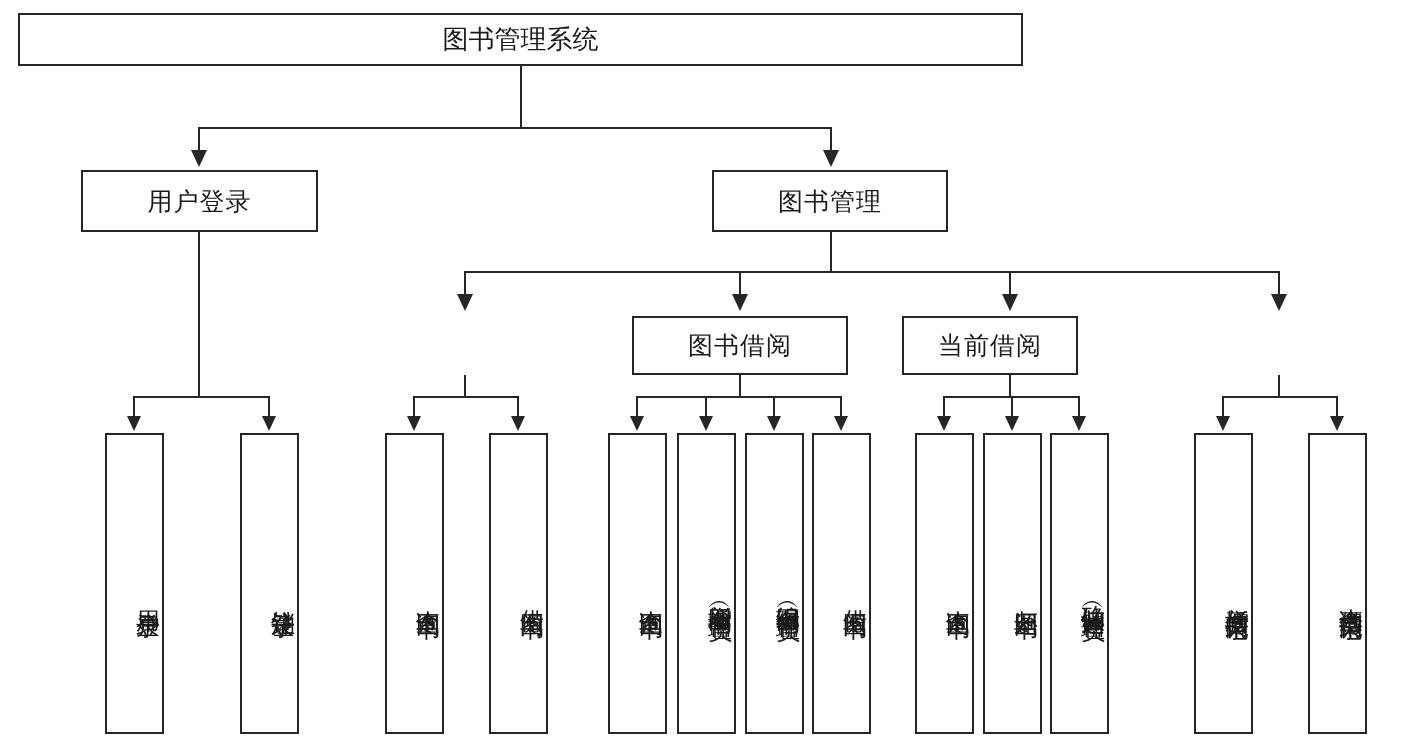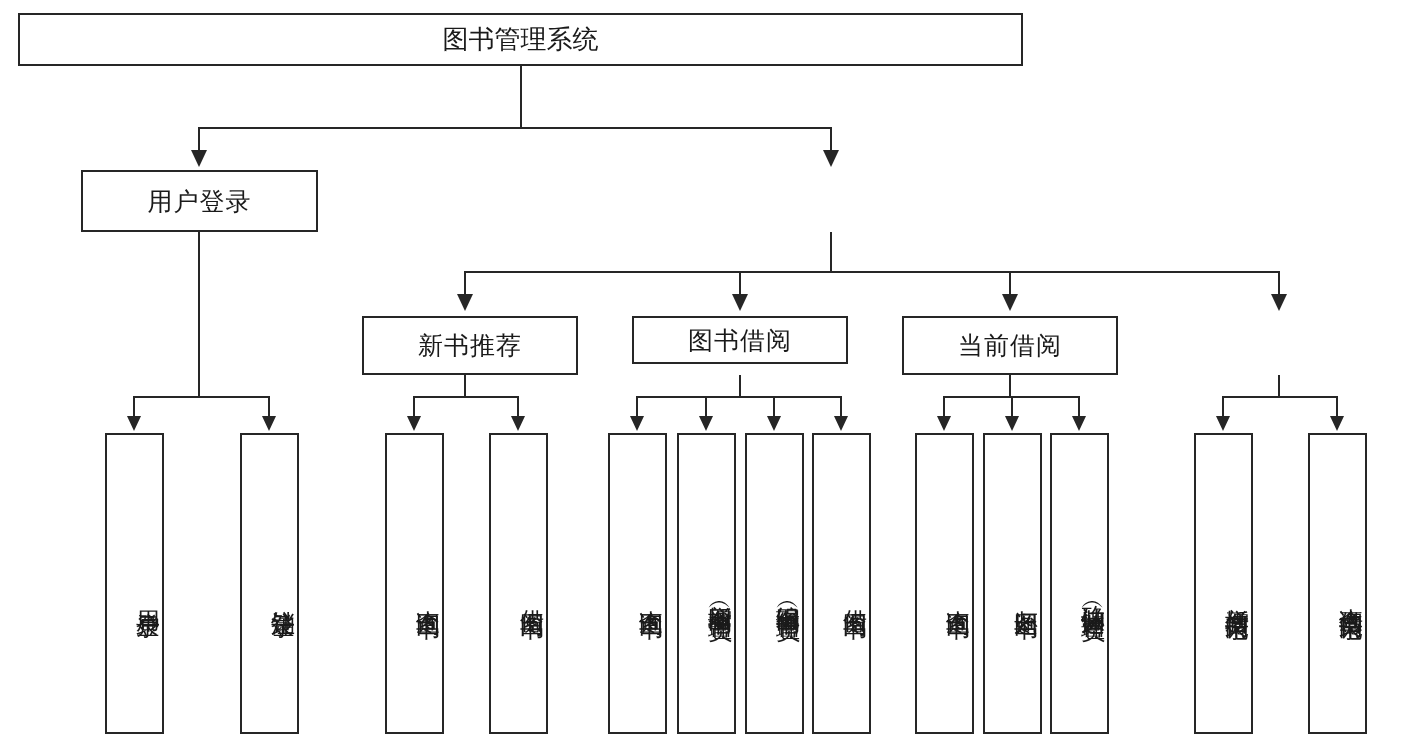--- a/index.html
+++ b/index.html
@@ -92,47 +92,47 @@
 
   <div class="line hz" style="left:198px; top:127px; width:634px; height:2px;"></div>
 
   <div class="line vt" style="left:198px; top:127px; width:2px; height:25px;"></div>
   <div class="arrow" style="left:191px; top:150px;"></div>
   <div class="line vt" style="left:830px; top:127px; width:2px; height:25px;"></div>
   <div class="arrow" style="left:823px; top:150px;"></div>
 
   <div class="node h" style="left:81px; top:170px; width:237px; height:62px;">
     <span>用户登录</span>
+  </div>
+  <div class="node h" style="left:712px; top:170px; width:236px; height:62px;">
+    <span>图书管理</span>
   </div>
 
   <div class="line vt" style="left:198px; top:232px; width:2px; height:165px;"></div>
   <div class="line hz" style="left:133px; top:396px; width:135px; height:2px;"></div>
   <div class="line vt" style="left:133px; top:396px; width:2px; height:22px;"></div>
   <div class="arrow sm" style="left:127px; top:416px;"></div>
   <div class="line vt" style="left:268px; top:396px; width:2px; height:22px;"></div>
   <div class="arrow sm" style="left:262px; top:416px;"></div>
 
   <div class="line vt" style="left:830px; top:232px; width:2px; height:40px;"></div>
   <div class="line hz" style="left:464px; top:271px; width:816px; height:2px;"></div>
   <div class="line vt" style="left:464px; top:271px; width:2px; height:25px;"></div>
   <div class="arrow" style="left:457px; top:294px;"></div>
   <div class="line vt" style="left:739px; top:271px; width:2px; height:25px;"></div>
   <div class="arrow" style="left:732px; top:294px;"></div>
   <div class="line vt" style="left:1009px; top:271px; width:2px; height:25px;"></div>
   <div class="arrow" style="left:1002px; top:294px;"></div>
   <div class="line vt" style="left:1278px; top:271px; width:2px; height:25px;"></div>
   <div class="arrow" style="left:1271px; top:294px;"></div>
 
-  <div class="node h" style="left:362px; top:316px; width:216px; height:59px;">
-    <span>新书推荐</span>
-  </div>
-  <div class="node h" style="left:632px; top:316px; width:216px; height:48px;">
+  <div class="node h" style="left:632px; top:316px; width:216px; height:59px;">
     <span>图书借阅</span>
   </div>
-  <div class="node h" style="left:902px; top:316px; width:216px; height:59px;">
+  <div class="node h" style="left:902px; top:316px; width:176px; height:59px;">
     <span>当前借阅</span>
   </div>
 
   <div class="line vt" style="left:464px; top:375px; width:2px; height:22px;"></div>
   <div class="line hz" style="left:413px; top:396px; width:106px; height:2px;"></div>
   <div class="line vt" style="left:413px; top:396px; width:2px; height:22px;"></div>
   <div class="arrow sm" style="left:407px; top:416px;"></div>
   <div class="line vt" style="left:517px; top:396px; width:2px; height:22px;"></div>
   <div class="arrow sm" style="left:511px; top:416px;"></div>
 

